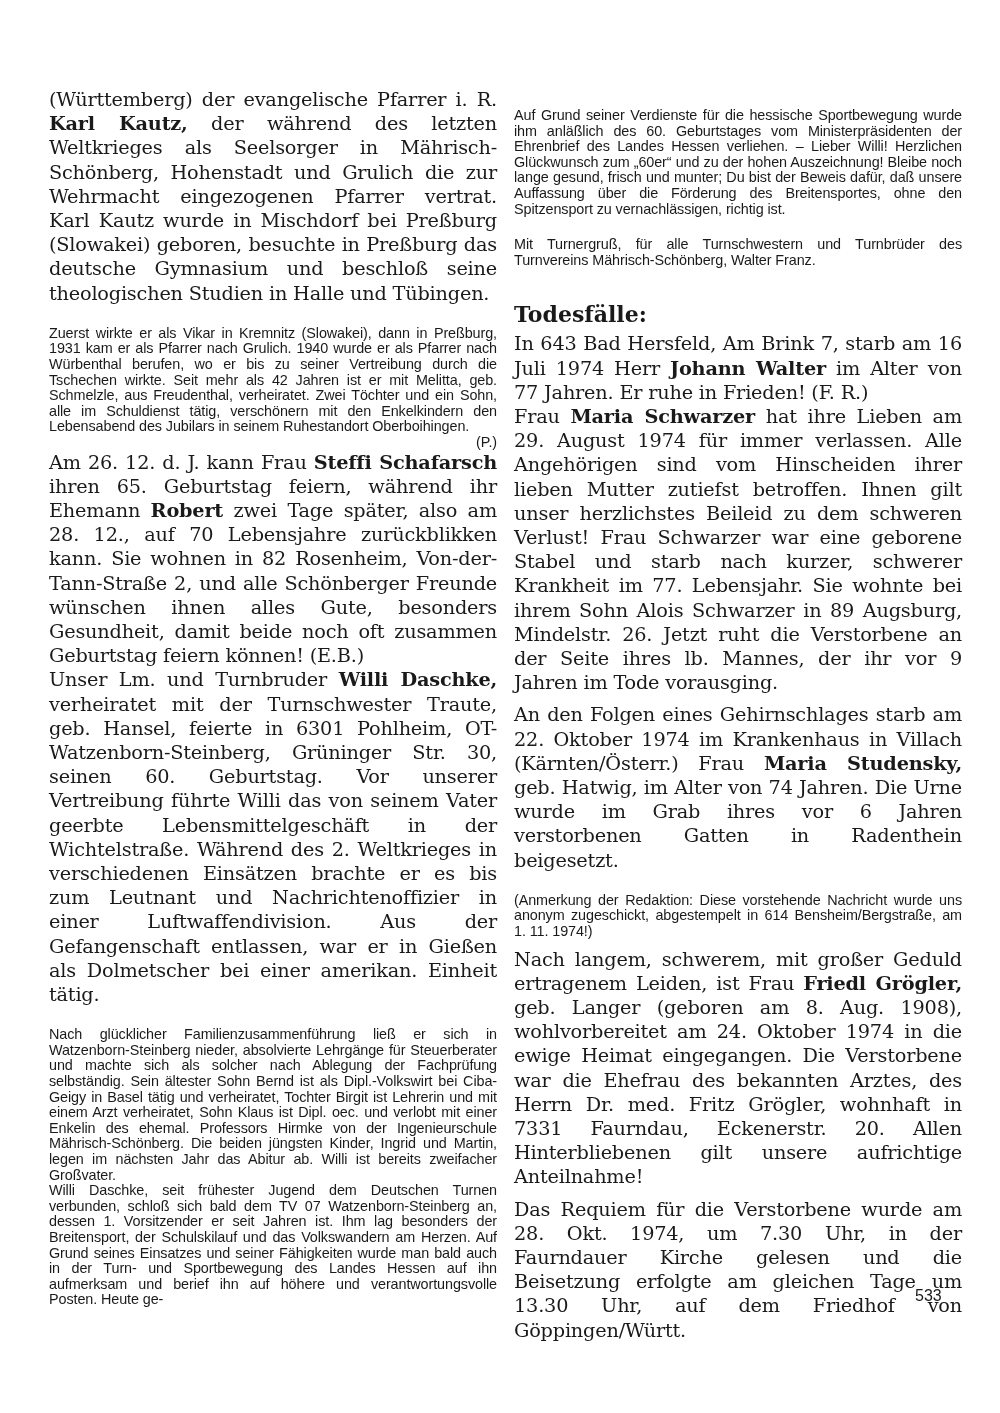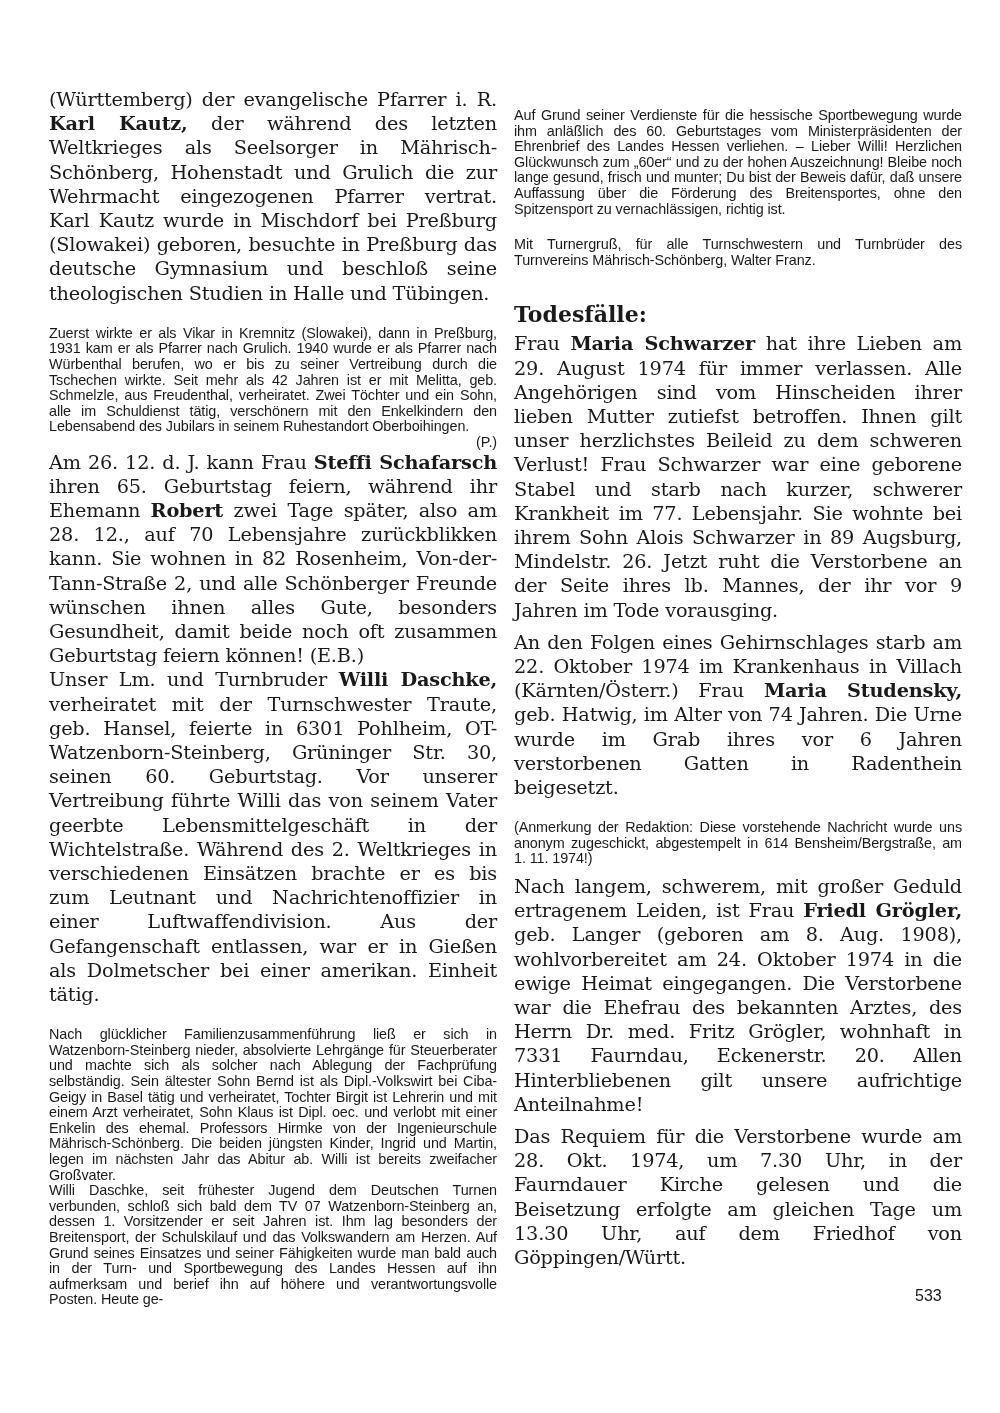--- a/index.html
+++ b/index.html
@@ -37,20 +37,21 @@
     <p class="small gap-s">Nach glücklicher Familienzusammenführung ließ er sich in Watzenborn-Steinberg nieder, absolvierte Lehrgänge für Steuerberater und machte sich als solcher nach Ablegung der Fachprüfung selbständig. Sein ältester Sohn Bernd ist als Dipl.-Volkswirt bei Ciba-Geigy in Basel tätig und verheiratet, Tochter Birgit ist Lehrerin und mit einem Arzt verheiratet, Sohn Klaus ist Dipl. oec. und verlobt mit einer Enkelin des ehemal. Professors Hirmke von der Ingenieurschule Mährisch-Schönberg. Die beiden jüngsten Kinder, Ingrid und Martin, legen im nächsten Jahr das Abitur ab. Willi ist bereits zweifacher Großvater.</p>
     <p class="small">Willi Daschke, seit frühester Jugend dem Deutschen Turnen verbunden, schloß sich bald dem TV 07 Watzenborn-Steinberg an, dessen 1. Vorsitzender er seit Jahren ist. Ihm lag besonders der Breitensport, der Schulskilauf und das Volkswandern am Herzen. Auf Grund seines Einsatzes und seiner Fähigkeiten wurde man bald auch in der Turn- und Sportbewegung des Landes Hessen auf ihn aufmerksam und berief ihn auf höhere und verantwortungsvolle Posten. Heute ge-</p>
   </div>
 
   <div class="col col-right">
     <p class="small gap-s">Auf Grund seiner Verdienste für die hessische Sportbewegung wurde ihm anläßlich des 60. Geburtstages vom Ministerpräsidenten der Ehrenbrief des Landes Hessen verliehen. – Lieber Willi! Herzlichen Glückwunsch zum „60er“ und zu der hohen Auszeichnung! Bleibe noch lange gesund, frisch und munter; Du bist der Beweis dafür, daß unsere Auffassung über die Förderung des Breitensportes, ohne den Spitzensport zu vernachlässigen, richtig ist.</p>
     <p class="small gap-s">Mit Turnergruß, für alle Turnschwestern und Turnbrüder des Turnvereins Mährisch-Schönberg, Walter Franz.</p>
 
     <div class="heading">Todesfälle:</div>
 
+    <p class="serif"><span>In 643 Bad Hersfeld, Am Brink 7, starb am 16 Juli 1974 Herr </span><b>Johann Walter</b><span> im Alter von 77 Jahren. Er ruhe in Frieden! (F. R.)</span></p>
 
     <p class="serif"><span>Frau </span><b>Maria Schwarzer</b><span> hat ihre Lieben am 29. August 1974 für immer verlassen. Alle Angehörigen sind vom Hinscheiden ihrer lieben Mutter zutiefst betroffen. Ihnen gilt unser herzlichstes Beileid zu dem schweren Verlust! Frau Schwarzer war eine geborene Stabel und starb nach kurzer, schwerer Krankheit im 77. Lebensjahr. Sie wohnte bei ihrem Sohn Alois Schwarzer in 89 Augsburg, Mindelstr. 26. Jetzt ruht die Verstorbene an der Seite ihres lb. Mannes, der ihr vor 9 Jahren im Tode vorausging.</span></p>
 
     <p class="serif gap-m"><span>An den Folgen eines Gehirnschlages starb am 22. Oktober 1974 im Krankenhaus in Villach (Kärnten/Österr.) Frau </span><b>Maria Studensky,</b><span> geb. Hatwig, im Alter von 74 Jahren. Die Urne wurde im Grab ihres vor 6 Jahren verstorbenen Gatten in Radenthein beigesetzt.</span></p>
 
     <p class="small gap-s">(Anmerkung der Redaktion: Diese vorstehende Nachricht wurde uns anonym zugeschickt, abgestempelt in 614 Bensheim/Bergstraße, am 1. 11. 1974!)</p>
 
     <p class="serif gap-m"><span>Nach langem, schwerem, mit großer Geduld ertragenem Leiden, ist Frau </span><b>Friedl Grögler,</b><span> geb. Langer (geboren am 8. Aug. 1908), wohlvorbereitet am 24. Oktober 1974 in die ewige Heimat eingegangen. Die Verstorbene war die Ehefrau des bekannten Arztes, des Herrn Dr. med. Fritz Grögler, wohnhaft in 7331 Faurndau, Eckenerstr. 20. Allen Hinterbliebenen gilt unsere aufrichtige Anteilnahme!</span></p>
 
     <p class="serif gap-m">Das Requiem für die Verstorbene wurde am 28. Okt. 1974, um 7.30 Uhr, in der Faurndauer Kirche gelesen und die Beisetzung erfolgte am gleichen Tage um 13.30 Uhr, auf dem Friedhof von Göppingen/Württ.</p>

